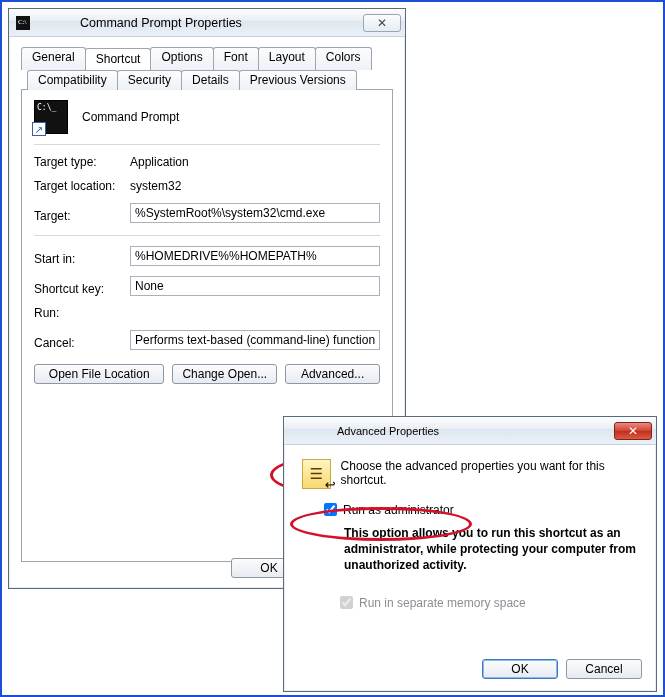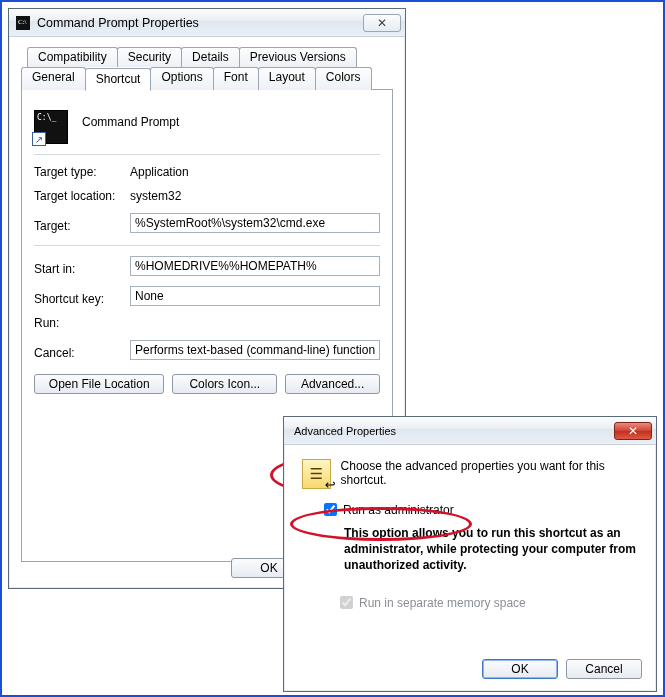--- a/index.html
+++ b/index.html
@@ -28,21 +28,21 @@
     border-bottom: 1px solid #c8d0da;
     display: flex;
     align-items: center;
     padding: 0 4px 0 6px;
     font-size: 12.5px;
   }
   .titlebar .ticon {
     width: 16px; height: 16px; margin-right: 6px;
     display:flex;align-items:center;justify-content:center;
   }
-  .titlebar .title { flex: 1; }
+  .titlebar .title { flex: 1; margin-left: 43px; }
   .titlebar .close {
     width: 38px; height: 18px;
     border: 1px solid #9aa6b2;
     border-radius: 3px;
     background: linear-gradient(#fbfcfd,#e5ecf3);
     display:flex;align-items:center;justify-content:center;
     font-size: 12px; color:#454545;
   }
 
   
@@ -87,21 +87,20 @@
     position: relative;
   }
 
   .hdr {
     display:flex; align-items:center; gap: 14px;
     margin-bottom: 10px;
   }
   .hdr .icon {
     width: 34px; height: 34px;
     position: relative;
-    margin-top: 10px;
   }
   .hdr .icon .base {
     position:absolute; inset:0;
     background: #111; border: 1px solid #000;
   }
   .hdr .icon .cue {
     position:absolute; left:3px; top:3px;
     font-size: 8px; color:#fff; font-family: Consolas, monospace;
   }
   .hdr .icon .arrow {
@@ -226,33 +225,33 @@
           <text x="3" y="9" font-size="7" fill="#fff" font-family="Consolas">C:\</text>
         </svg>
     </span>
     <span class="title">Command Prompt Properties</span>
     <span class="close">
         <span>✕</span>
       </span>
   </div>
 
   <div class="tabs-area">
-    <div class="tabrow" style="margin-left:6px">
-      <div class="tab">Compatibility</div>
-      <div class="tab">Security</div>
-      <div class="tab">Details</div>
-      <div class="tab">Previous Versions</div>
-    </div>
     <div class="tabrow">
       <div class="tab">General</div>
       <div class="tab active">Shortcut</div>
       <div class="tab">Options</div>
       <div class="tab">Font</div>
       <div class="tab">Layout</div>
       <div class="tab">Colors</div>
+    </div>
+    <div class="tabrow" style="margin-left:6px">
+      <div class="tab">Compatibility</div>
+      <div class="tab">Security</div>
+      <div class="tab">Details</div>
+      <div class="tab">Previous Versions</div>
     </div>
 
     <div class="tab-body">
       <div class="hdr">
         <div class="icon">
           <div class="base"></div>
           <div class="cue">C:\_</div>
           <div class="arrow">↗</div>
         </div>
         <span>Command Prompt</span>
@@ -285,21 +284,21 @@
       <div class="row">
         <span class="lbl">Run:</span>
       </div>
       <div class="row">
         <span class="lbl">Cancel:</span>
         <input class="txt" value="Performs text-based (command-line) functions." style="">
       </div>
 
       <div class="btnrow">
         <div class="btn" style="width:132px">Open File Location</div>
-        <div class="btn" style="width:106px">Colors Icon...</div>
+        <div class="btn" style="width:106px">Change Open...</div>
         <div class="btn" style="width:96px">Advanced...</div>
       </div>
 
       <div class="ellipse" style="left:248px; top:366px; width:116px; height:38px"></div>
     </div>
   </div>
 
   <div class="dlg-btns">
     <div class="btn">OK</div>
     <div class="btn" style="min-width:40px">Cancel</div>

